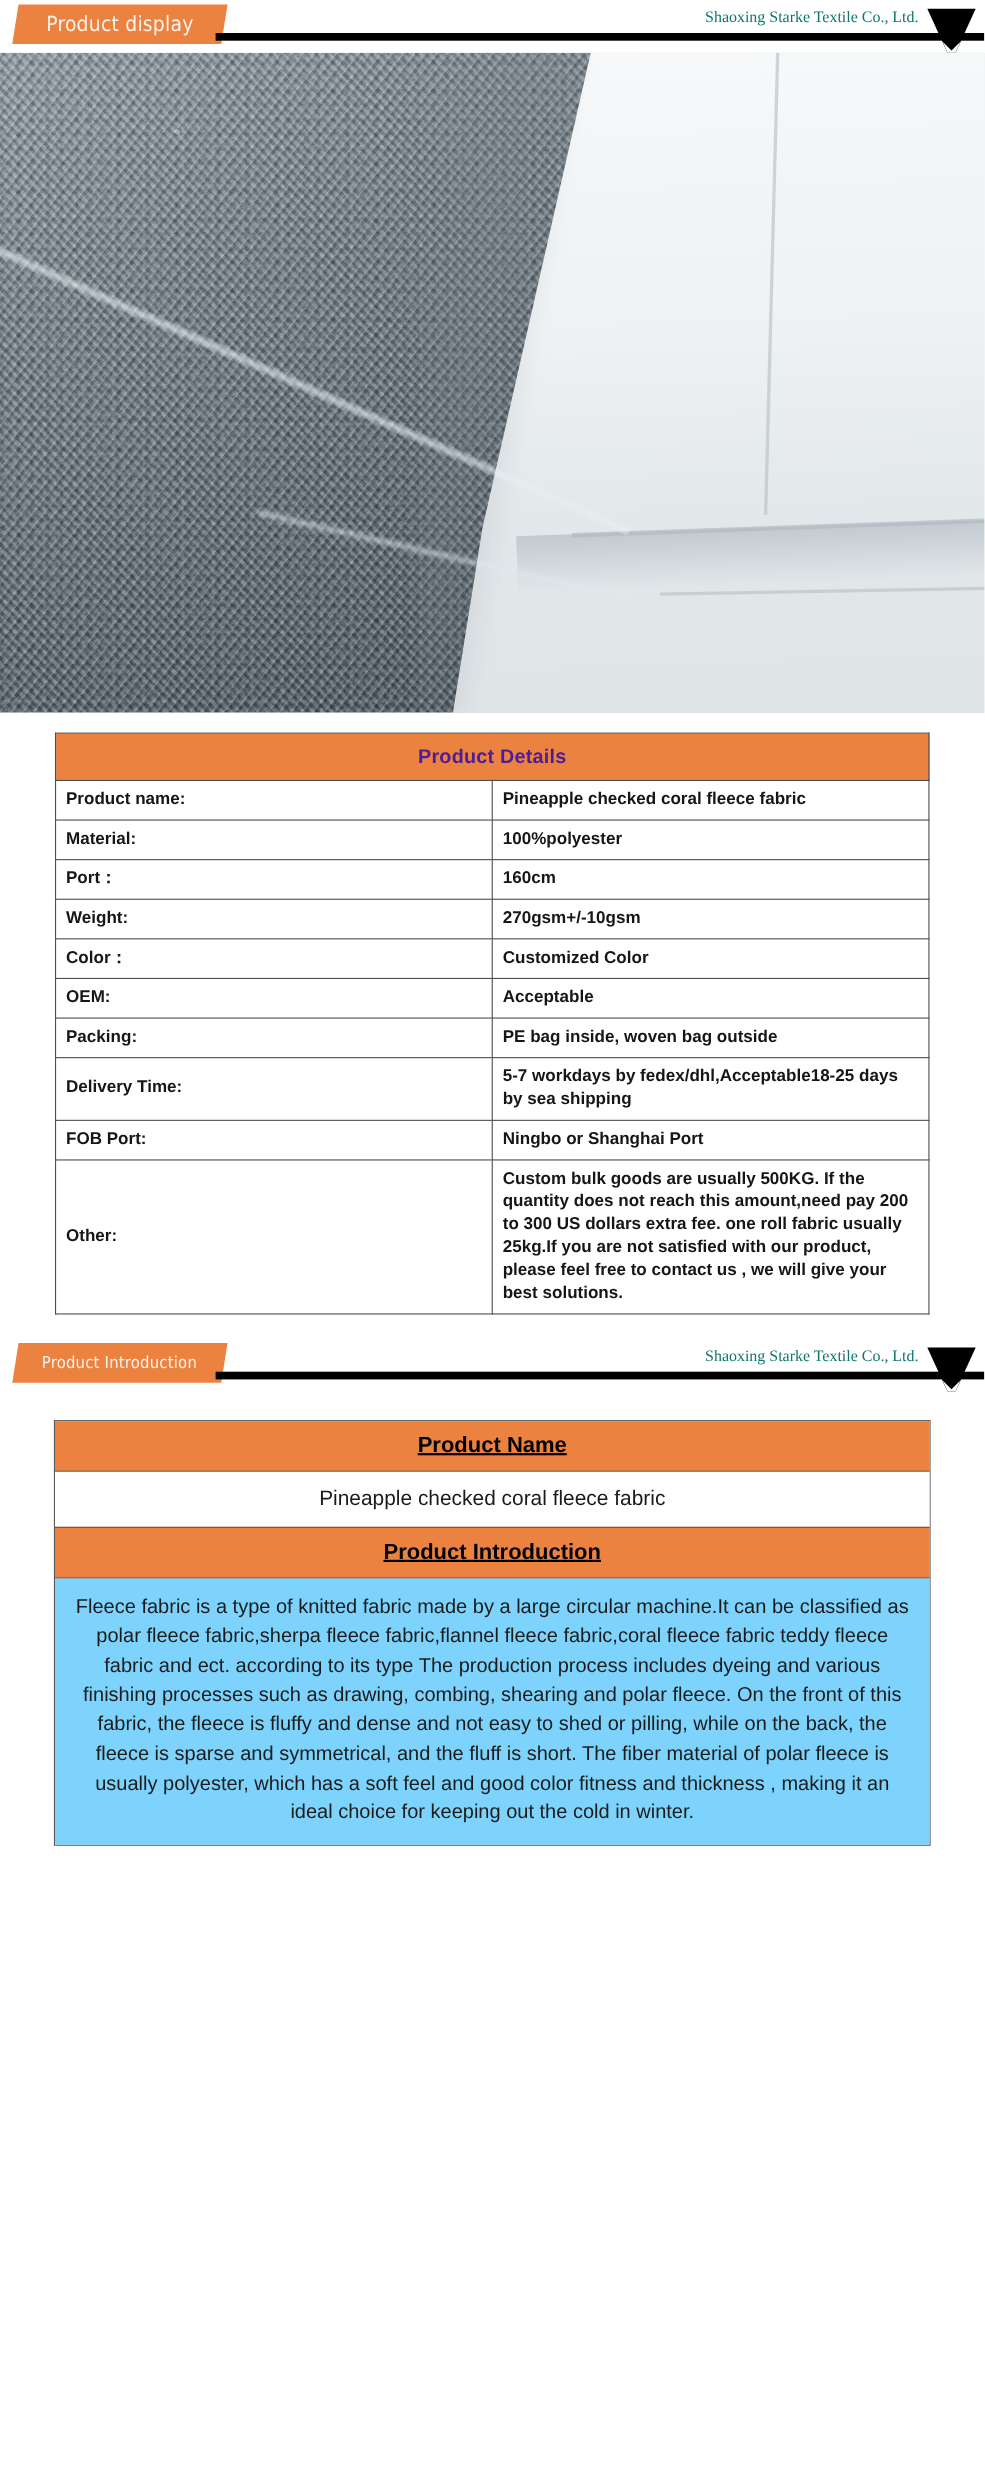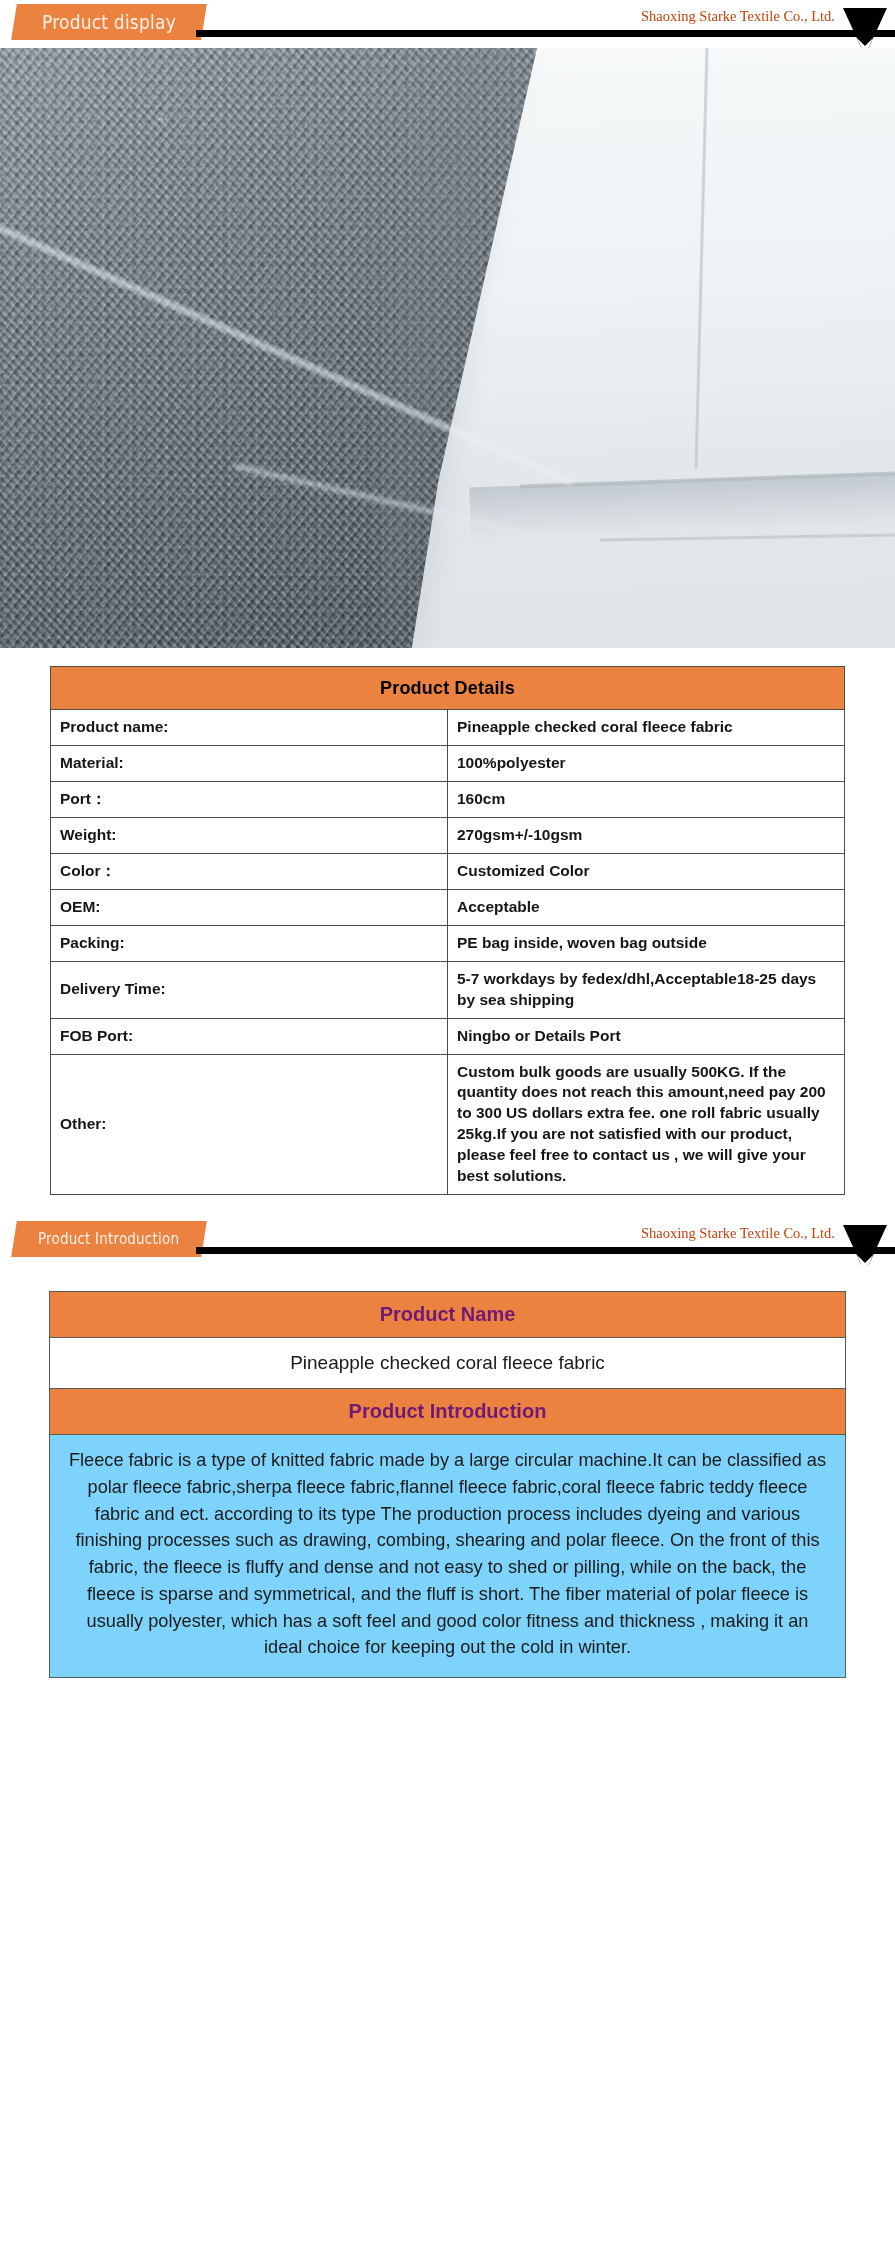--- a/index.html
+++ b/index.html
@@ -49,21 +49,21 @@
     top: 30px;
     height: 7px;
     background: #000000;
   }
   .banner-company {
     position: absolute;
     right: 60px;
     top: 8px;
     font-family: "Liberation Serif", serif;
     font-size: 14.5px;
-    color: #c2410c;
+    color: #0f766e;
     white-space: nowrap;
     margin-left: 20px;
   }
   .banner-logo {
     position: absolute;
     right: 6px;
     top: 6px;
     width: 48px;
     height: 52px;
   }
@@ -172,42 +172,43 @@
     border: 1px solid #4c4c4c;
     padding: 7px 9px;
     font-size: 15.5px;
     font-weight: bold;
     color: #161616;
     vertical-align: middle;
     line-height: 1.35;
   }
   .details thead th {
     background: #ec8240;
-    color: #000000;
+    color: #4c1d95;
     text-align: center;
     font-size: 18px;
     padding: 9px 0;
     letter-spacing: .2px;
   }
   .details .k { width: 148px; margin-top: 20px; }
 
   
   .block2 {
     width: 795px;
     margin: 26px auto 22px auto;
     border: 1px solid #5a5a5a;
   }
   .bar {
     background: #ec8240;
-    color: #701a75;
+    color: #000000;
     text-align: center;
     font-size: 20px;
     font-weight: bold;
     padding: 11px 0;
     border-bottom: 1px solid #5a5a5a;
+    text-decoration: underline;
   }
   .bar.second { border-top: 1px solid #5a5a5a; }
   .name-row {
     text-align: center;
     font-size: 19px;
     color: #1b1b1b;
     padding: 14px 0;
     background: #ffffff;
   }
   .intro-body {
@@ -282,21 +283,21 @@
       <tr>
         <td class="k">Packing:</td>
         <td>PE bag inside, woven bag outside</td>
       </tr>
       <tr>
         <td class="k">Delivery Time:</td>
         <td>5-7 workdays by fedex/dhl,Acceptable18-25 days by sea shipping</td>
       </tr>
       <tr>
         <td class="k">FOB Port:</td>
-        <td>Ningbo or Details Port</td>
+        <td>Ningbo or Shanghai Port</td>
       </tr>
       <tr>
         <td class="k">Other:</td>
         <td>Custom bulk goods are usually 500KG. If the quantity does not reach this amount,need pay 200 to 300 US dollars extra fee. one roll fabric usually 25kg.If you are not satisfied with our product, please feel free to contact us , we will give your best solutions.</td>
       </tr>
     </tbody>
   </table>
 </div>
 
 <div class="banner" style="margin-top:22px">

